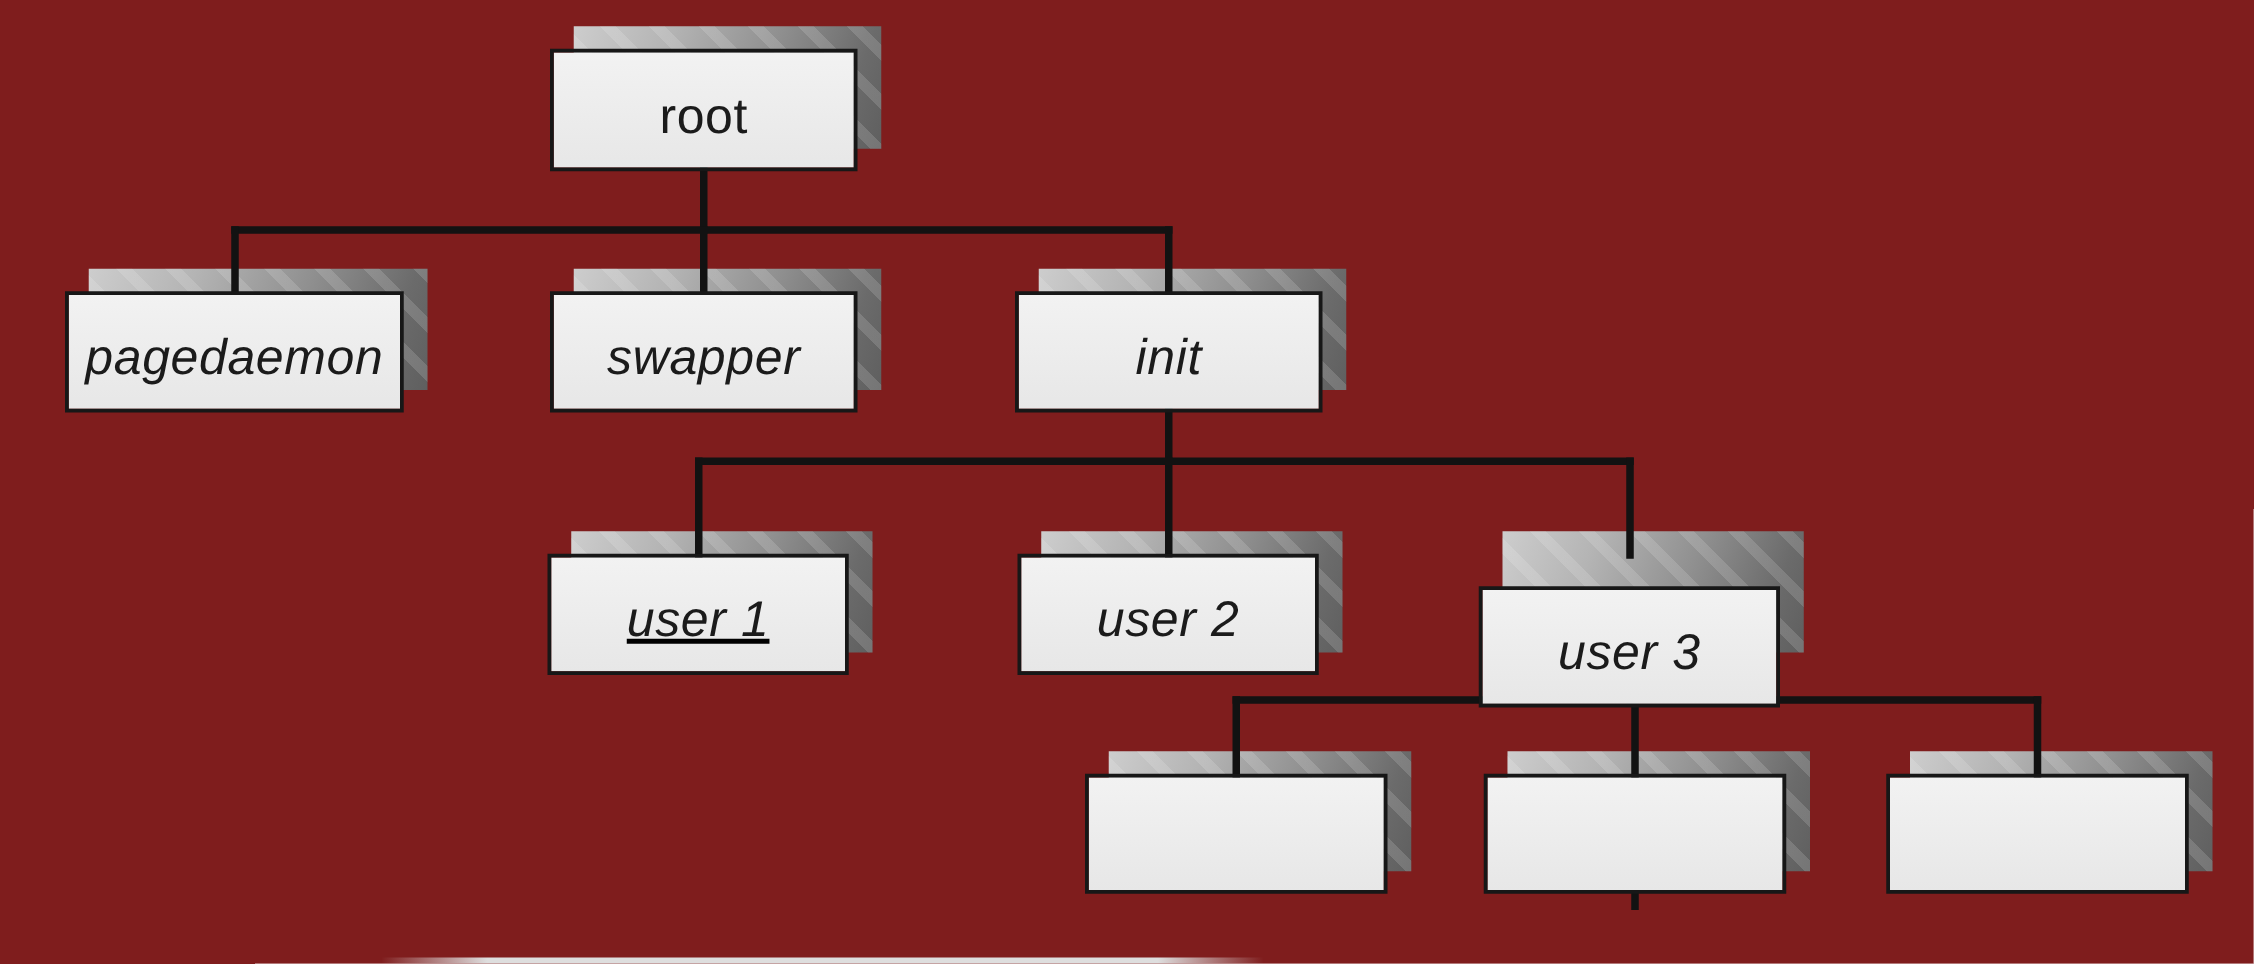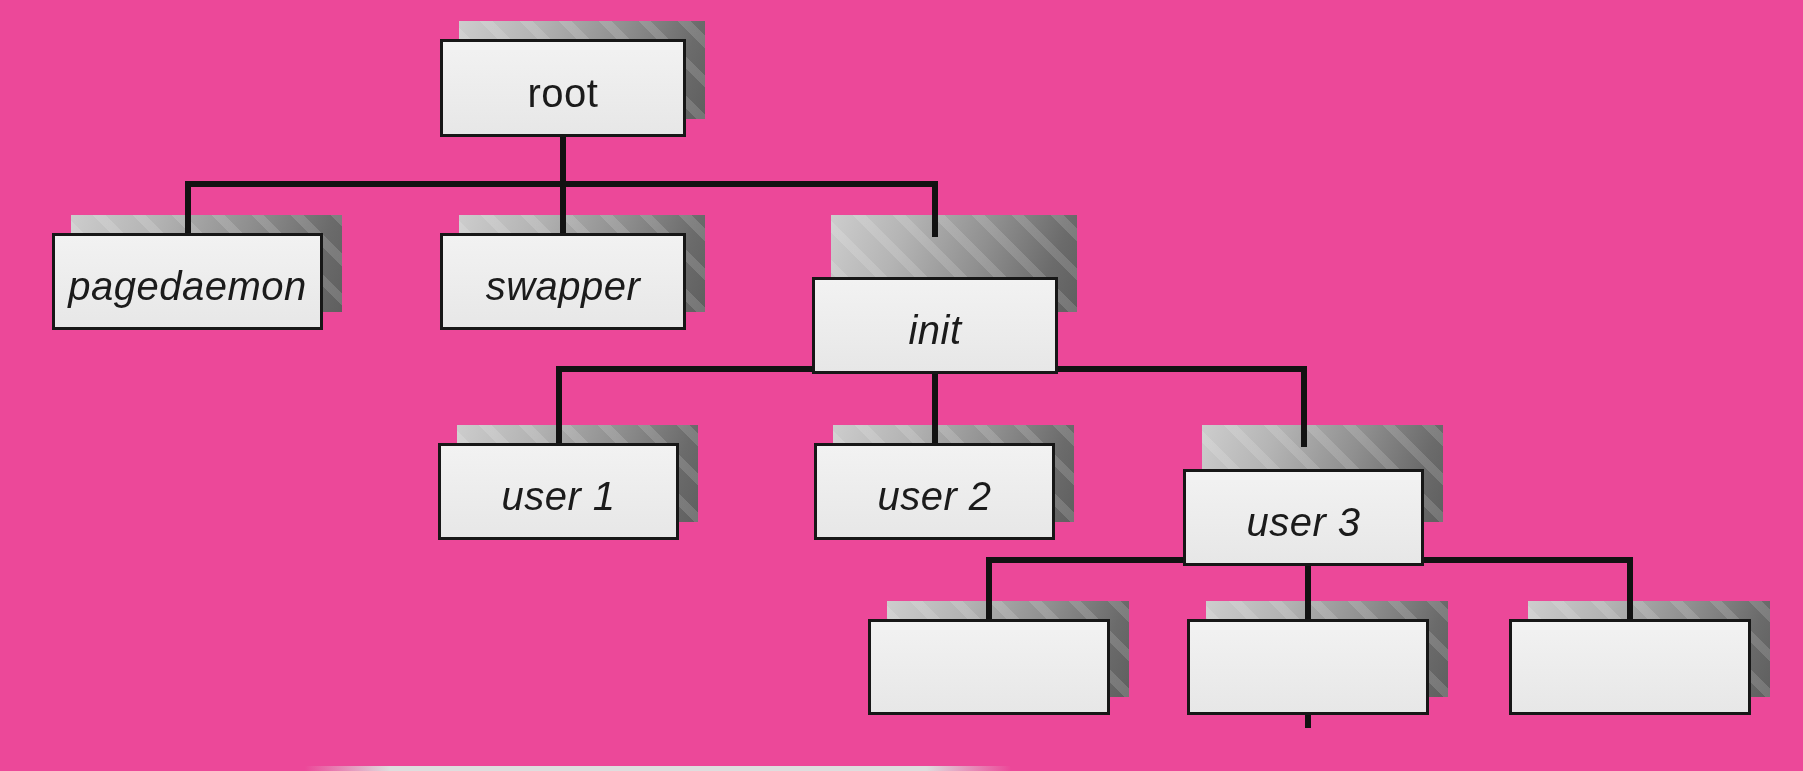--- a/index.html
+++ b/index.html
@@ -49,21 +49,21 @@
     font-style: normal;
   }
   .page-rule {
     position: absolute;
     z-index: 0;
   }
 </style>
 </head>
 <body>
 
-<div id="canvas" style="width: 1803px; height: 771px; background: #ec4899;">
+<div id="canvas" style="width: 1803px; height: 771px; background: #7f1d1d;">
     <div class="node-shadow" style="left: 459px; top: 21px; width: 246px; height: 98px;"></div>
     <div class="node-shadow" style="left: 71px; top: 215px; width: 271px; height: 97px;"></div>
     <div class="node-shadow" style="left: 459px; top: 215px; width: 246px; height: 97px;"></div>
     <div class="node-shadow" style="left: 831px; top: 215px; width: 246px; height: 97px;"></div>
     <div class="node-shadow" style="left: 457px; top: 425px; width: 241px; height: 97px;"></div>
     <div class="node-shadow" style="left: 833px; top: 425px; width: 241px; height: 97px;"></div>
     <div class="node-shadow" style="left: 1202px; top: 425px; width: 241px; height: 97px;"></div>
     <div class="node-shadow" style="left: 887px; top: 601px; width: 242px; height: 96px;"></div>
     <div class="node-shadow" style="left: 1206px; top: 601px; width: 242px; height: 96px;"></div>
     <div class="node-shadow" style="left: 1528px; top: 601px; width: 242px; height: 96px;"></div>
@@ -86,24 +86,24 @@
     <div class="page-rule" style="left: 305px; top: 766px; width: 706px; height: 5px; background: linear-gradient(90deg, rgba(210, 210, 210, 0) 0%, rgb(222, 222, 222) 12%, rgb(222, 222, 222) 88%, rgba(210, 210, 210, 0) 100%);"></div>
     <div class="node-box" style="left: 440px; top: 39px; width: 246px; height: 98px;">
       <span class="node-label upright">root</span>
     </div>
     <div class="node-box" style="left: 440px; top: 233px; width: 246px; height: 97px;">
       <span class="node-label">swapper</span>
     </div>
     <div class="node-box" style="left: 52px; top: 233px; width: 271px; height: 97px;">
       <span class="node-label">pagedaemon</span>
     </div>
-    <div class="node-box" style="left: 812px; top: 233px; width: 246px; height: 97px; margin-top: 44px;">
+    <div class="node-box" style="left: 812px; top: 233px; width: 246px; height: 97px;">
       <span class="node-label">init</span>
     </div>
-    <div class="node-box" style="left: 438px; top: 443px; width: 241px; height: 97px;">
+    <div class="node-box" style="left: 438px; top: 443px; width: 241px; height: 97px; text-decoration: underline;">
       <span class="node-label">user 1</span>
     </div>
     <div class="node-box" style="left: 814px; top: 443px; width: 241px; height: 97px; justify-content: center;">
       <span class="node-label">user 2</span>
     </div>
     <div class="node-box" style="left: 1183px; top: 469px; width: 241px; height: 97px;">
       <span class="node-label">user 3</span>
     </div>
     <div class="node-box" style="left: 868px; top: 619px; width: 242px; height: 96px;">
       <span class="node-label"></span>

